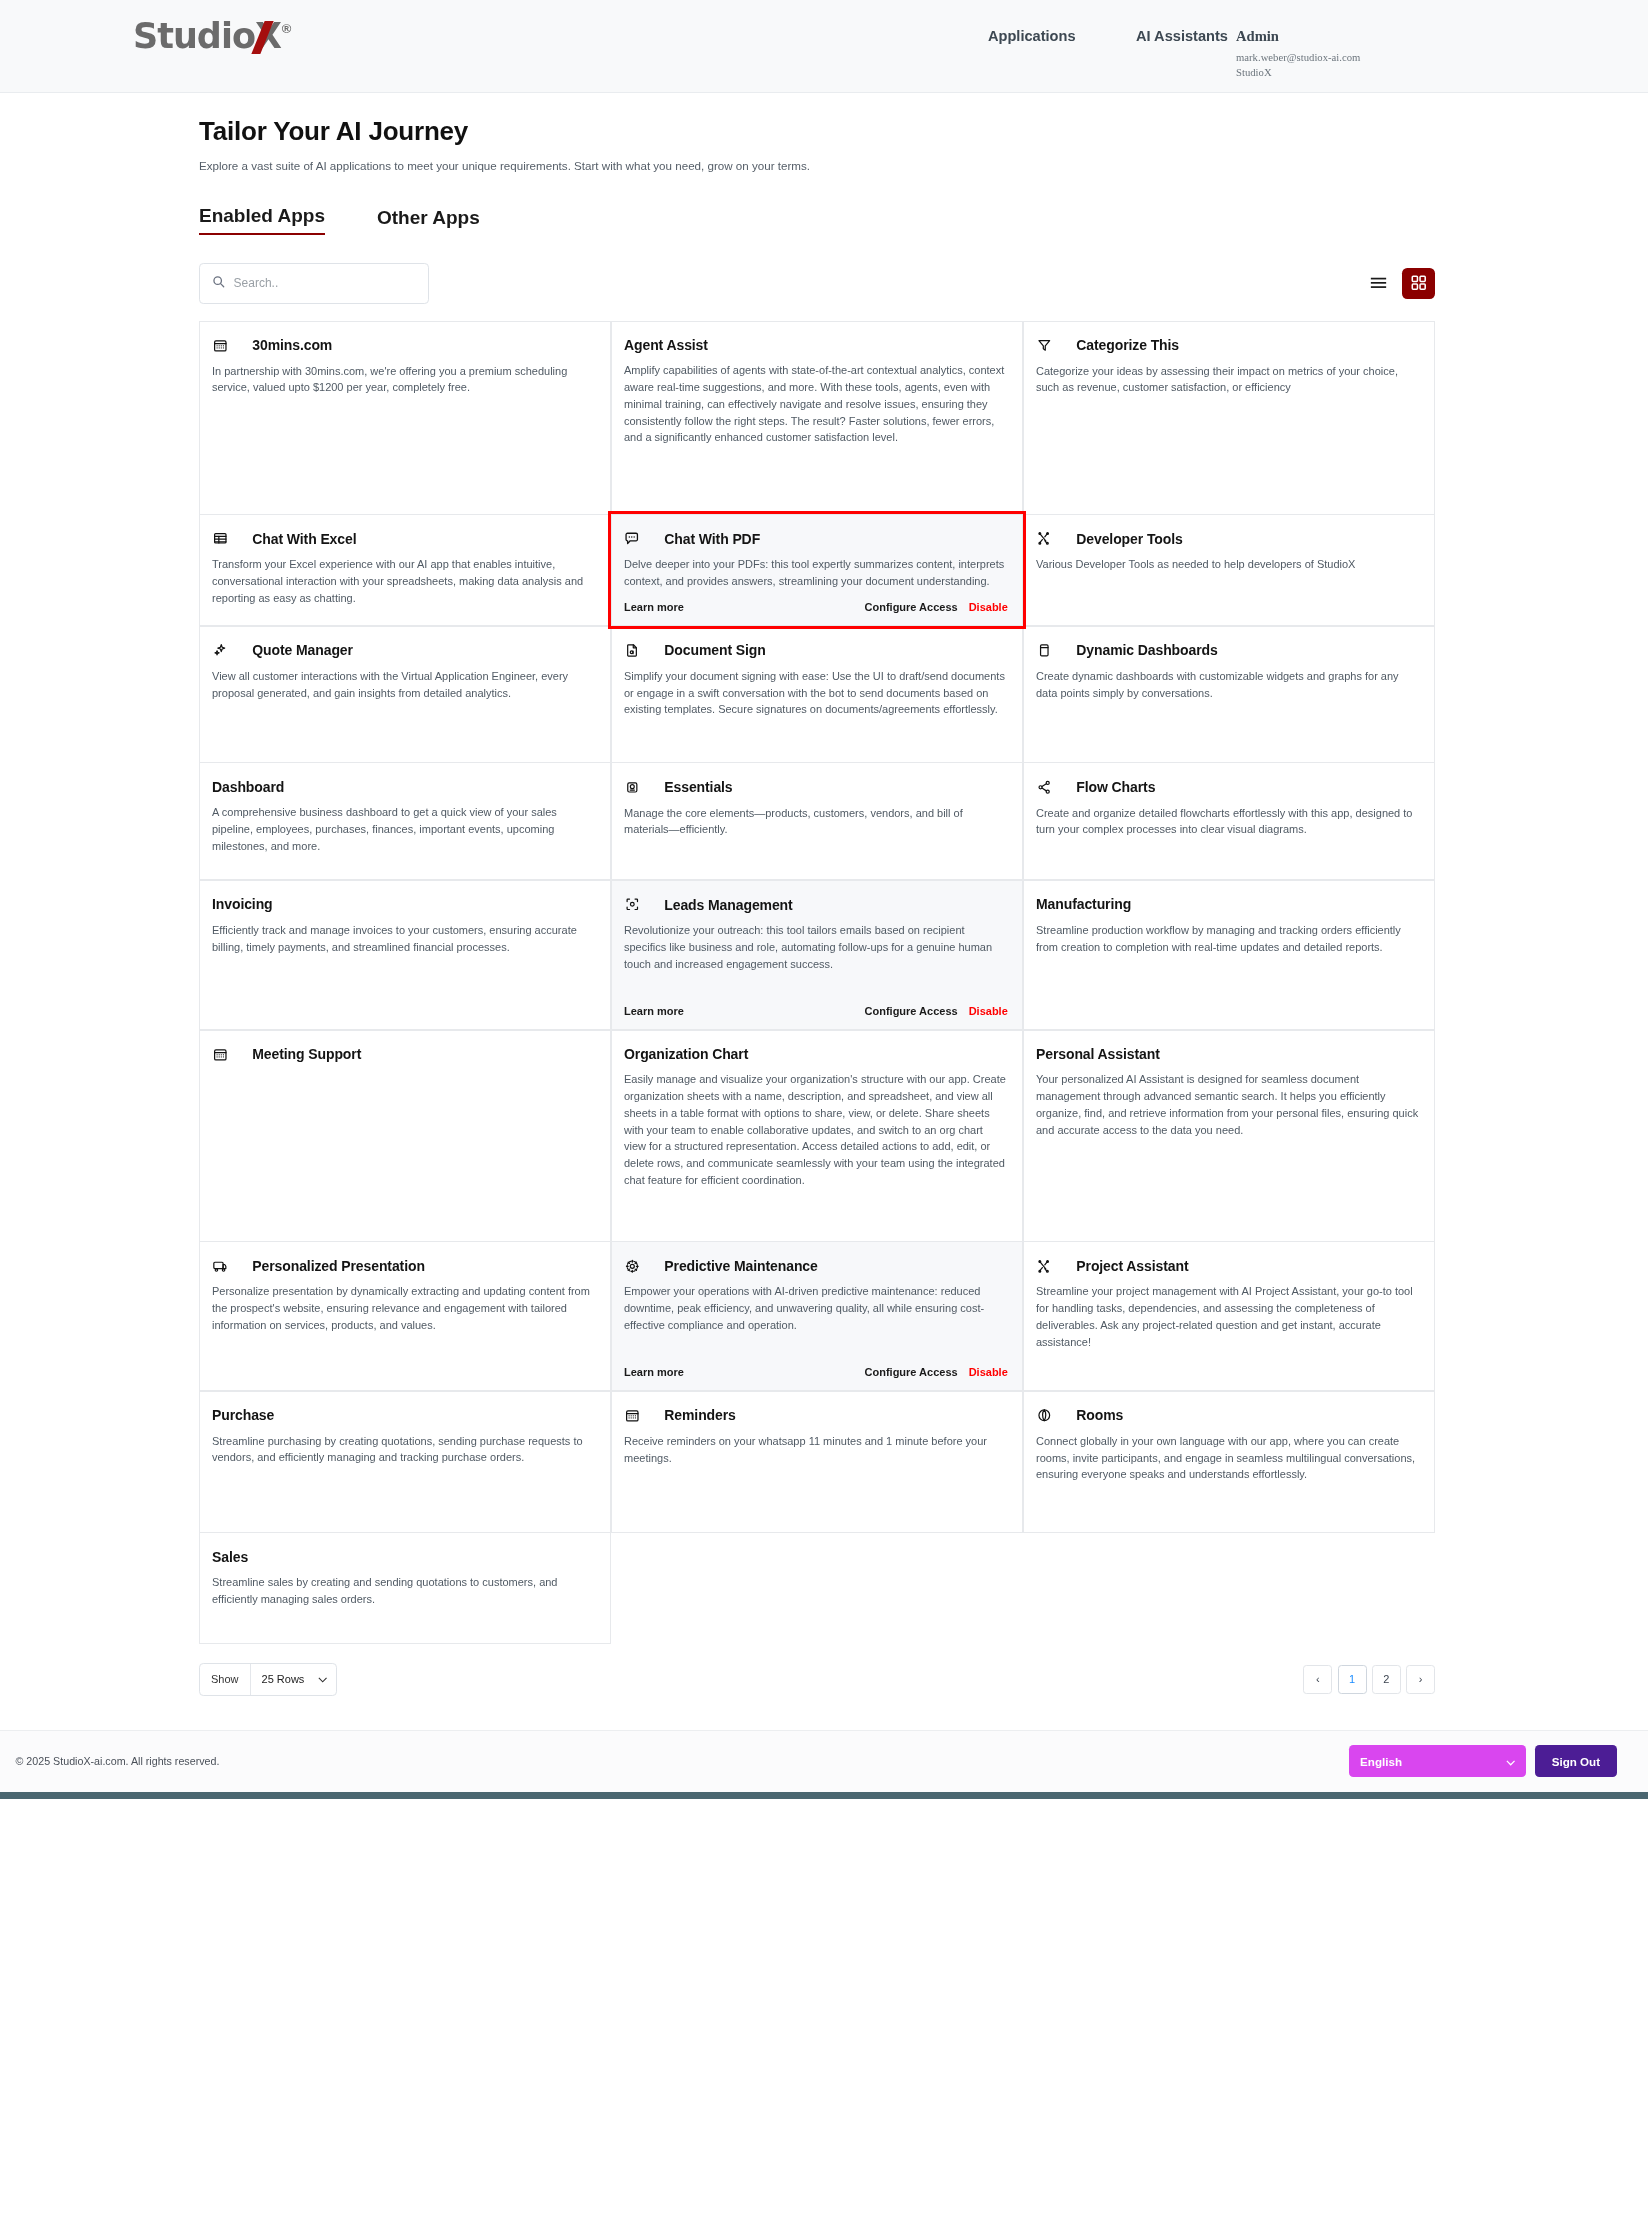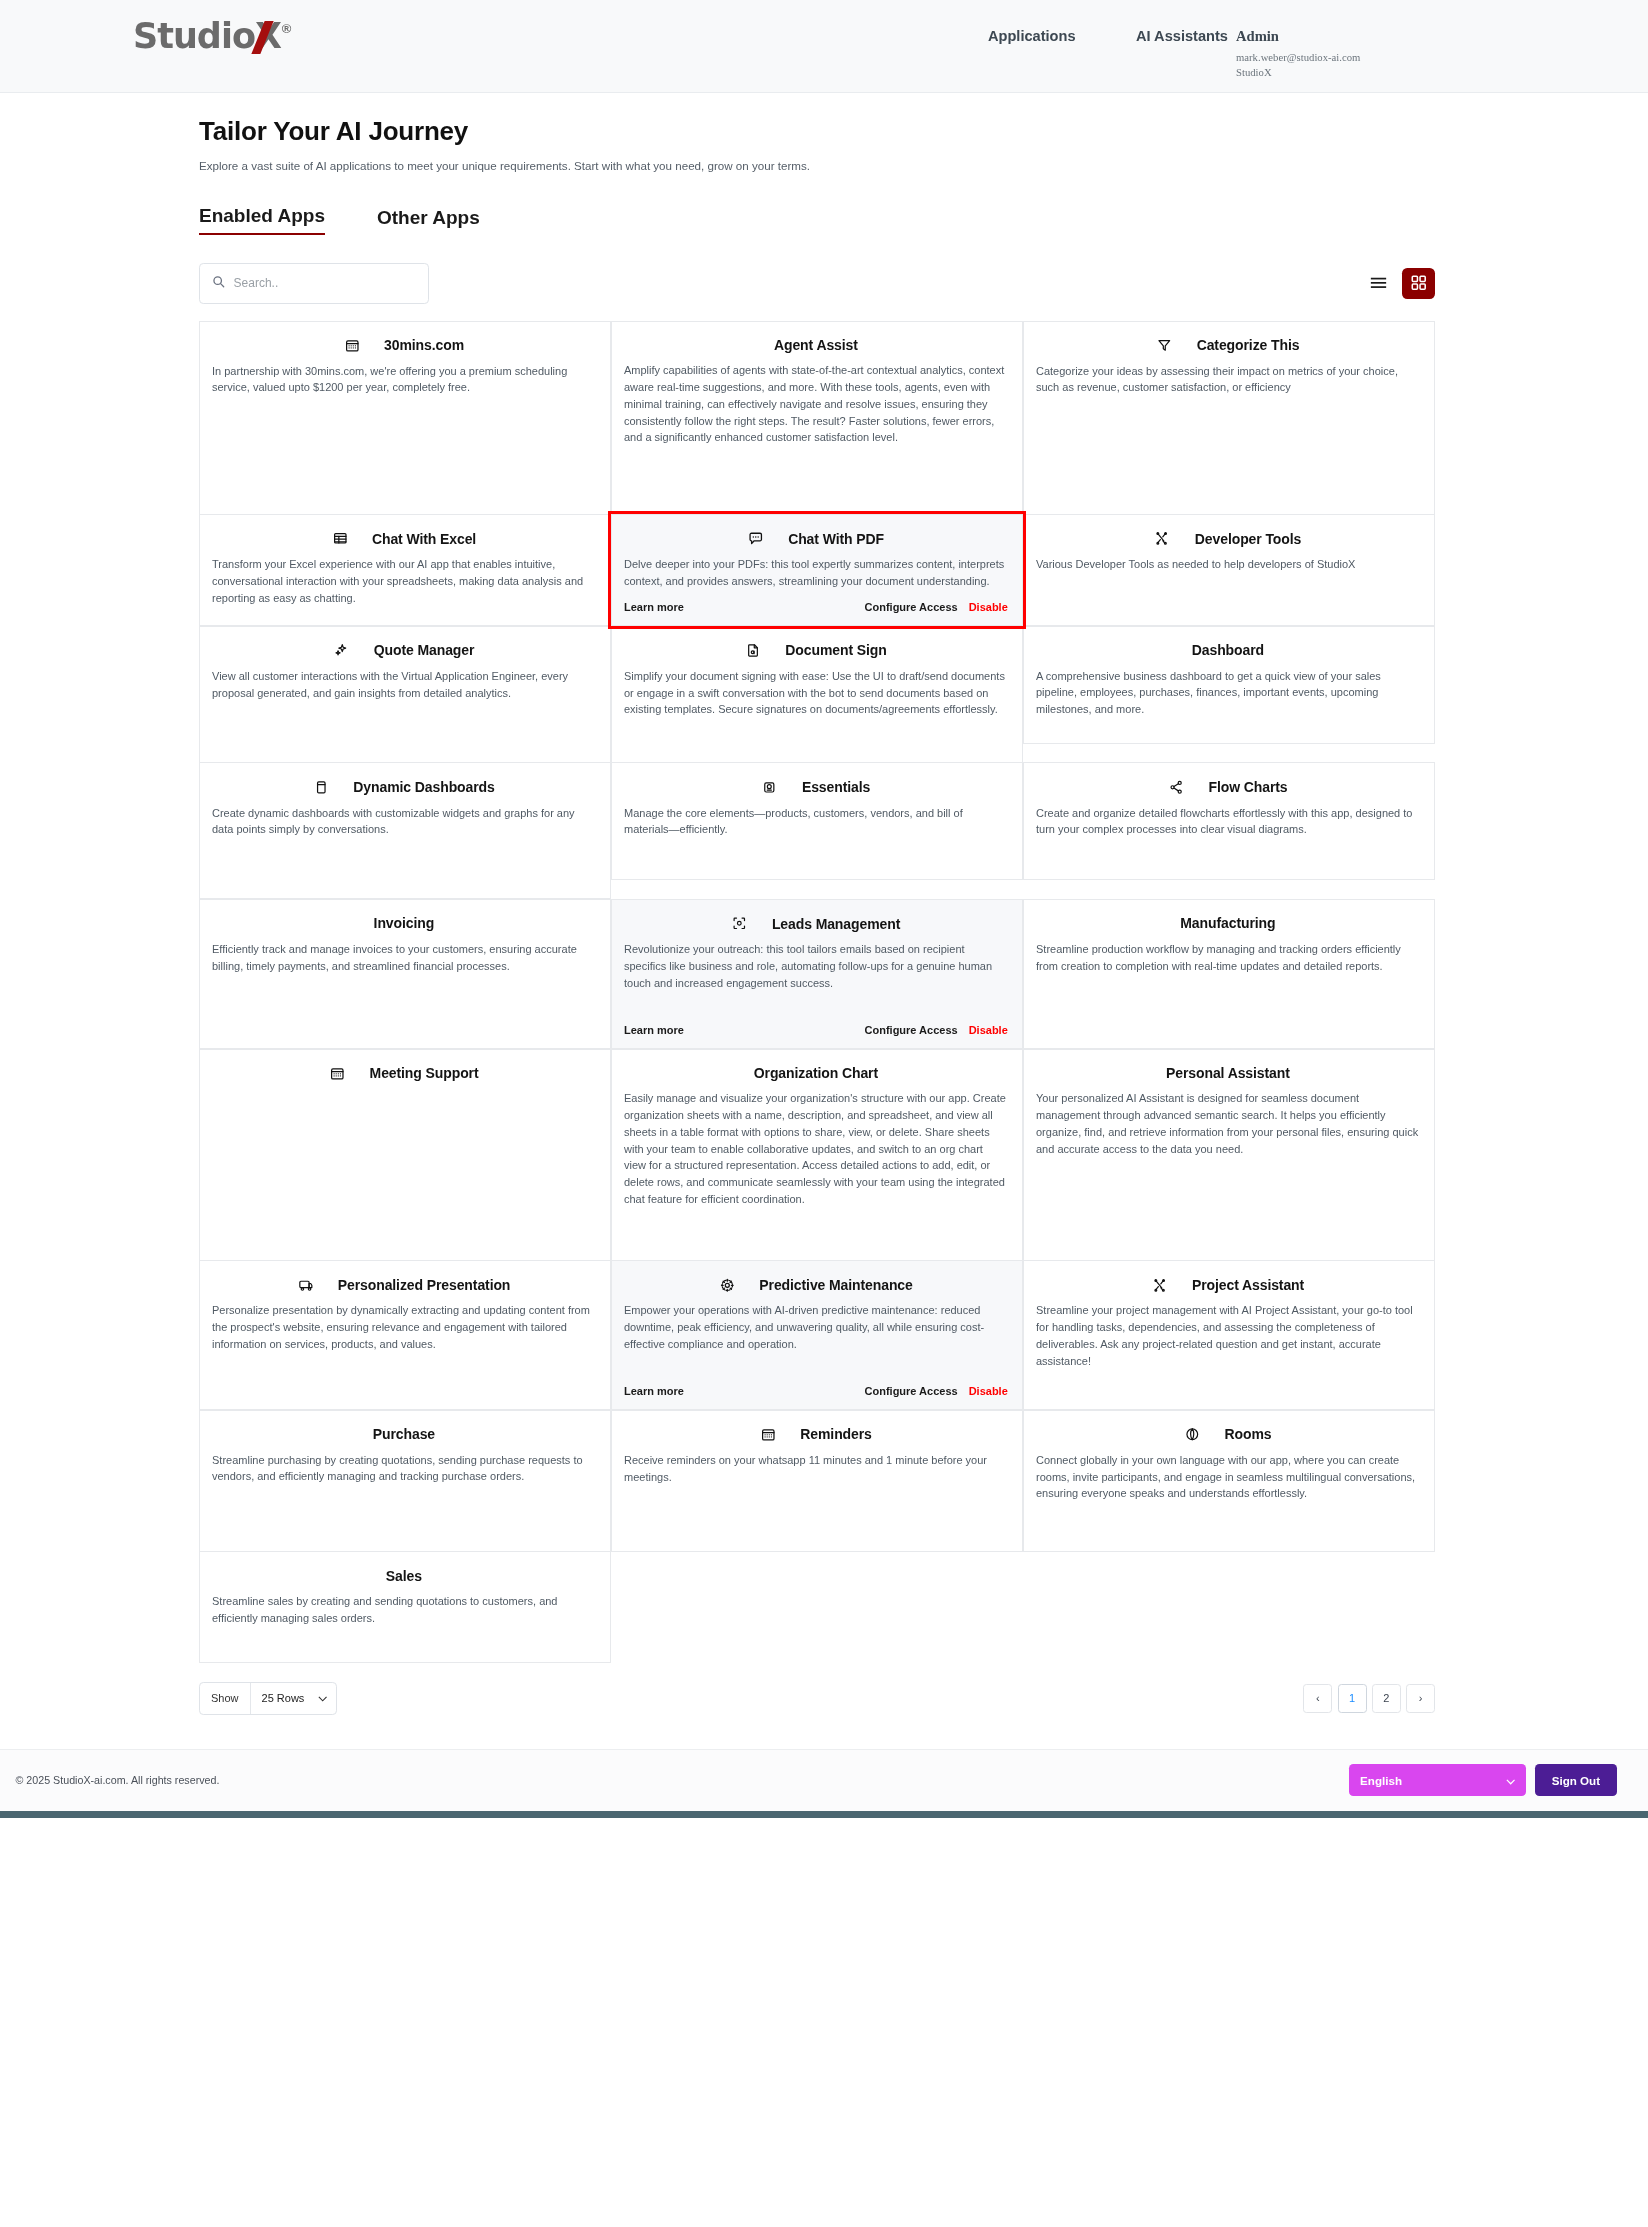--- a/index.html
+++ b/index.html
@@ -179,21 +179,20 @@
     outline: 3.4px solid #ff0000;
     outline-offset: -0.9px;
     z-index: 5;
     background: #f7f8fa;
   }
   .card-head {
     display: flex;
     align-items: center;
     gap: 24px;
     margin-bottom: 9.4px;
-    justify-content: center;
   }
   .card-icon {
     width: 16.3px; height: 16.3px;
     display: inline-flex; align-items: center; justify-content: center;
     flex: 0 0 auto;
   }
   .card-icon svg { display: block; }
   .card-title {
     font-size: 14px;
     font-weight: 700;
@@ -492,37 +491,37 @@
               <path d="M4.2 2.2 H10.4 L14 5.8 V15.2 a0.9 0.9 0 0 1 -0.9 0.9 H4.2 a0.9 0.9 0 0 1 -0.9 -0.9 V3.1 a0.9 0.9 0 0 1 0.9 -0.9 Z" stroke="#111" fill="none" stroke-width="1.5" stroke-linecap="round" stroke-linejoin="round"></path>
               <path d="M10.2 2.4 V5.9 H13.8" stroke="#111" fill="none" stroke-width="1.5" stroke-linecap="round" stroke-linejoin="round"></path>
               <circle cx="8.2" cy="11.4" r="1.7" stroke="#111" fill="none" stroke-width="1.5" stroke-linecap="round" stroke-linejoin="round"></circle>
               <path d="M9.9 10 V13.2" stroke="#111" fill="none" stroke-width="1.5" stroke-linecap="round" stroke-linejoin="round"></path>
             </svg>
           </span>
           <span class="card-title">Document Sign</span>
         </div>
         <div class="card-desc">Simplify your document signing with ease: Use the UI to draft/send documents or engage in a swift conversation with the bot to send documents based on existing templates. Secure signatures on documents/agreements effortlessly.</div>
       </div>
-      <div class="card r4">
-        <div class="card-head">
-          <span class="card-title">Dashboard</span>
-        </div>
-        <div class="card-desc">A comprehensive business dashboard to get a quick view of your sales pipeline, employees, purchases, finances, important events, upcoming milestones, and more.</div>
-      </div>
       <div class="card r3">
         <div class="card-head">
           <span class="card-icon">
             <svg width="14.6" height="14.6" viewBox="0 0 18 18">
               <rect x="4.4" y="2.2" width="9.2" height="13.6" rx="1.4" stroke="#111" fill="none" stroke-width="1.5" stroke-linecap="round" stroke-linejoin="round"></rect>
               <line x1="4.4" y1="5.6" x2="13.6" y2="5.6" stroke="#111" fill="none" stroke-width="1.5" stroke-linecap="round" stroke-linejoin="round"></line>
             </svg>
           </span>
           <span class="card-title">Dynamic Dashboards</span>
         </div>
         <div class="card-desc">Create dynamic dashboards with customizable widgets and graphs for any data points simply by conversations.</div>
+      </div>
+      <div class="card r4">
+        <div class="card-head">
+          <span class="card-title">Dashboard</span>
+        </div>
+        <div class="card-desc">A comprehensive business dashboard to get a quick view of your sales pipeline, employees, purchases, finances, important events, upcoming milestones, and more.</div>
       </div>
       <div class="card r4">
         <div class="card-head">
           <span class="card-icon">
             <svg width="14.6" height="14.6" viewBox="0 0 18 18">
               <rect x="3.4" y="3.6" width="11.2" height="11.2" rx="1.8" stroke="#111" fill="none" stroke-width="1.5" stroke-linecap="round" stroke-linejoin="round"></rect>
               <circle cx="9" cy="8.2" r="2.4" stroke="#111" fill="none" stroke-width="1.5" stroke-linecap="round" stroke-linejoin="round"></circle>
               <path d="M6.4 12.4 H11.6" stroke="#111" fill="none" stroke-width="1.5" stroke-linecap="round" stroke-linejoin="round"></path>
             </svg>
           </span>

